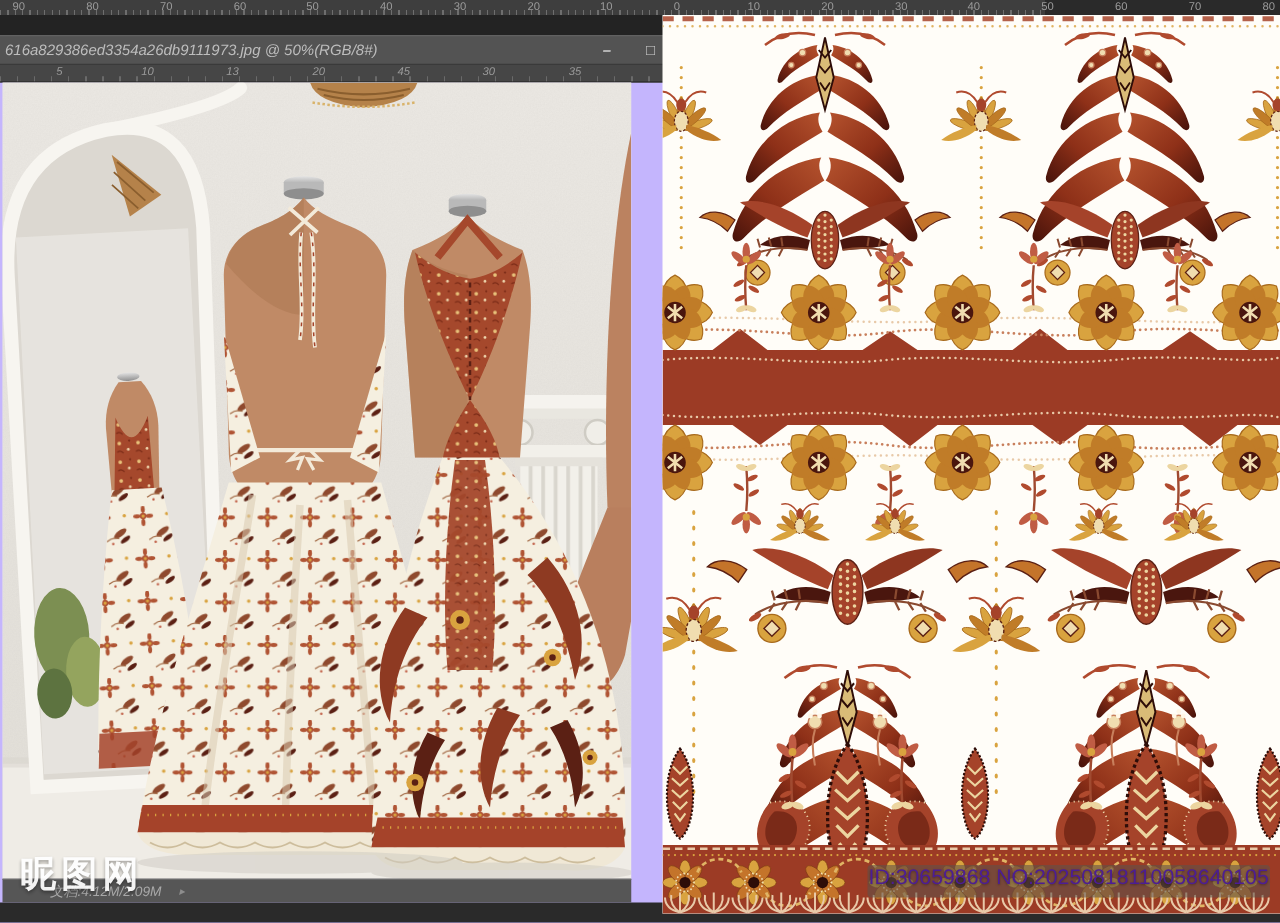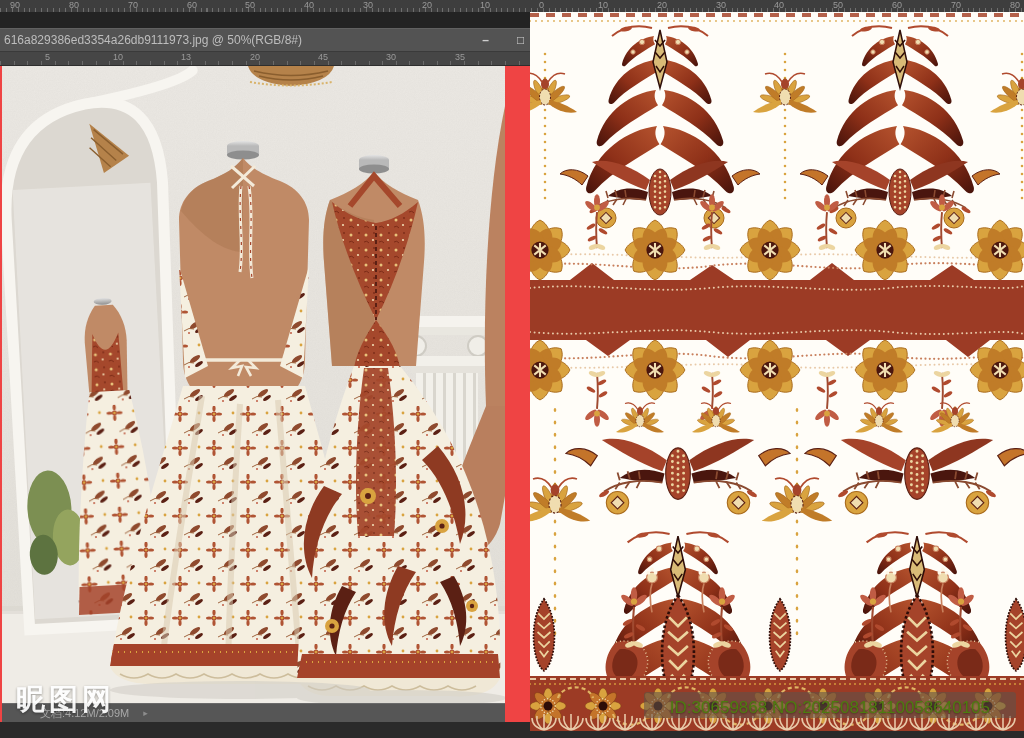--- a/index.html
+++ b/index.html
@@ -4,35 +4,35 @@
 <style>
   html,body{margin:0;padding:0;}
   body{
     width:1024px;height:738px;position:relative;overflow:hidden;
     background:var(--app-bg,#2a2a2a);
     font-family:"Liberation Sans",sans-serif;
     -webkit-font-smoothing:antialiased;
   }
   
   .ruler-top{
-    position:absolute;left:0;top:0;width:1024px;height:12px;
+    position:absolute;left:0;top:0;width:836px;height:12px;
     background:var(--ruler-bg,#3e3e3e);
     border-bottom:1px solid #2a2a2a;
   }
   .ruler-top .ticks{
     position:absolute;left:0;bottom:0;width:100%;height:4px;
     background:repeating-linear-gradient(90deg,#6e6e6e 0 1px,transparent 1px 5.9px);
   }
   .ruler-top .lbl,.ruler-doc .lbl{
     position:absolute;top:0;font-size:9px;line-height:11px;color:var(--ruler-text,#9a9a9a);
   }
   
   .doc-window{
     position:absolute;left:0;top:12px;width:576px;height:710px;
-    background:#ef4444;border-right:1px solid #585858;box-sizing:border-box;
+    background:#c4b5fd;border-right:1px solid #585858;box-sizing:border-box;font-style:italic;
   }
   .dark-gap{height:16px;background:#232323;}
   .titlebar{
     height:24px;background:var(--titlebar-bg,#535353);
     display:flex;align-items:center;position:relative;
     border-top:1px solid #616161;border-bottom:1px solid #3a3a3a;box-sizing:border-box;
   }
   .titlebar .title{
     margin-left:4px;font-size:12px;color:var(--titlebar-text,#bdbdbd);
     white-space:nowrap;overflow:hidden;
@@ -69,24 +69,24 @@
     text-shadow:0 1px 3px rgba(0,0,0,.4);pointer-events:none;flex-direction:column;
   }
   .watermark .logo{font-size:29px;font-weight:bold;letter-spacing:4px;}
   .watermark .site{font-size:28px;font-weight:bold;margin-left:10px;letter-spacing:1px;}
   
   .pattern-panel{
     position:absolute;left:530px;top:12px;width:494px;height:719px;
     background:var(--pattern-bg,#fffdf8);overflow:hidden;
   }
   .id-overlay{
-    position:absolute;right:8px;bottom:13px;height:26px;padding:0 26px;
+    position:absolute;right:8px;bottom:13px;height:26px;padding:0 1px;
     background:rgba(95,82,74,.58);border-radius:3px;
-    display:flex;align-items:flex-end;
-    color:#4d7c0f;font-size:17px;text-shadow:0 1px 2px rgba(0,0,0,.35);
+    display:flex;align-items:flex-start;
+    color:#4c1d95;font-size:17px;text-shadow:0 1px 2px rgba(0,0,0,.35);
     white-space:nowrap;
   }
 </style>
 </head>
 <body>
 
 <div class="ruler-top">
   <div class="ticks"></div>
   <span class="lbl" style="left:10px">90</span>
   <span class="lbl" style="left:69px">80</span>

